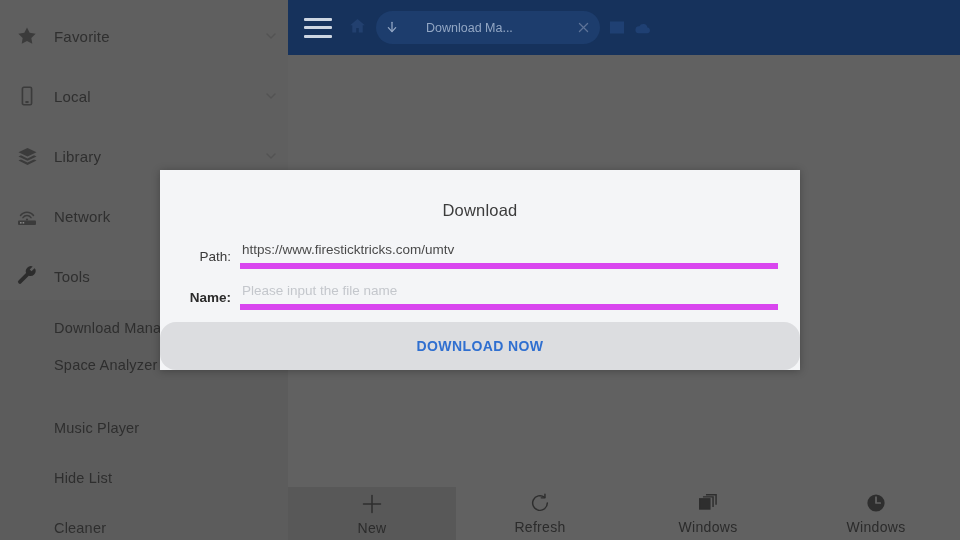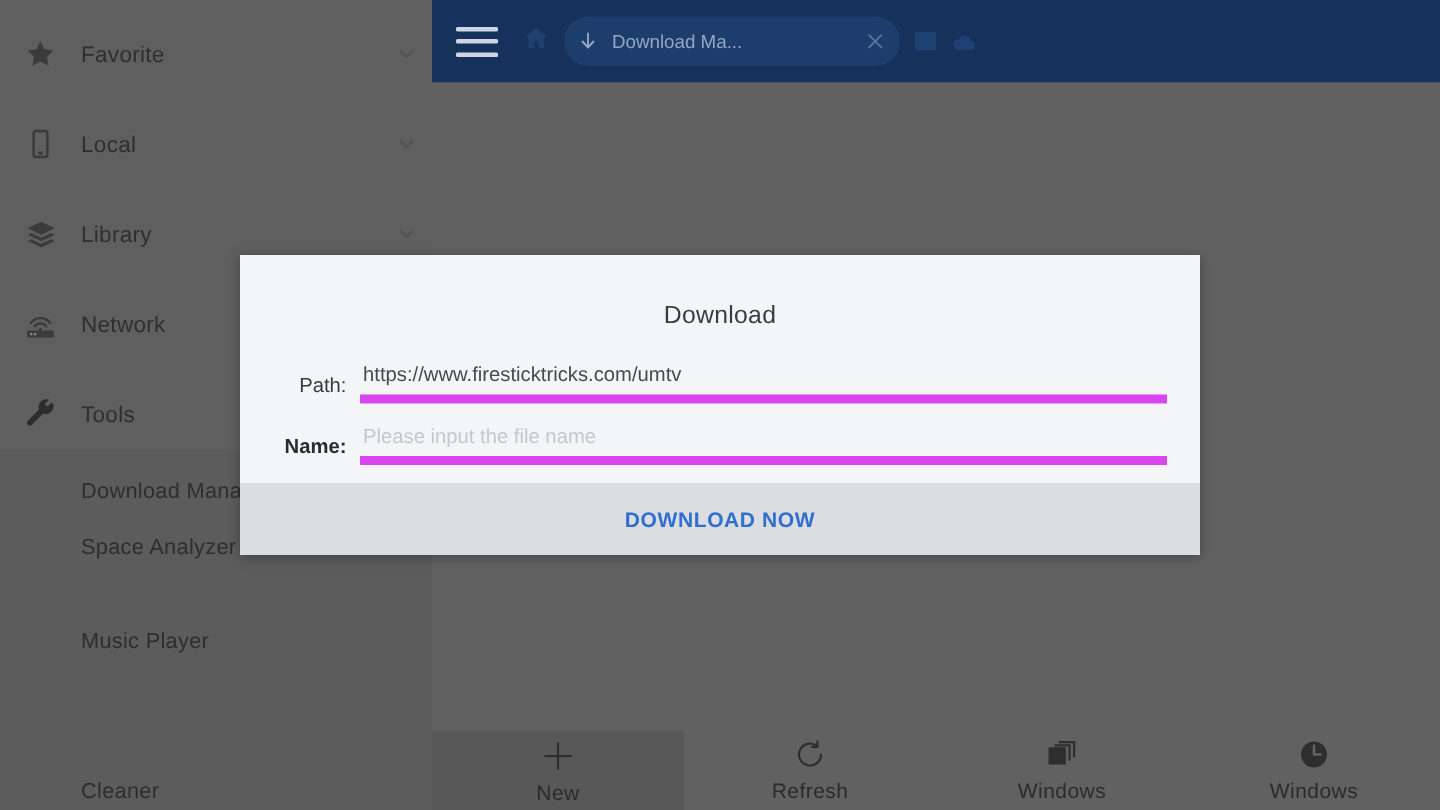--- a/index.html
+++ b/index.html
@@ -54,21 +54,21 @@
   }
   .hamburger {
     position: absolute; left: 16px; top: 50%; transform: translateY(-50%);
     width: 28px; height: 20px; display: flex; flex-direction: column;
     justify-content: space-between; cursor: pointer;
   }
   .hamburger i { display:block; height: 3px; background: #cdd6e2; border-radius: 1px; }
   .home-ico { position: absolute; left: 60px; top: 50%; transform: translateY(-50%); }
   .tab {
     position: absolute; left: 88px; top: 11px; height: 33px; width: 224px;
-    background: #1d3d6d; border-radius: 17px; display: flex; align-items: center;
+    background: #1d3d6d; border-radius: 17px; display: flex; align-items: center; gap: 18px;
   }
   .tab-dl { flex: 0 0 32px; display:flex; align-items:center; justify-content:center; }
   .tab-title {
     flex: 1 1 auto; font-size: 12.5px; color: #93a7c4; white-space: nowrap;
     overflow: hidden; text-overflow: clip;
   }
   .tab-close { flex: 0 0 34px; display:flex; align-items:center; justify-content:center; }
   .tb-right { position: absolute; left: 322px; top: 50%; transform: translateY(-50%);
               display: flex; align-items: center; gap: 10px; }
   .sq-ico { width: 14px; height: 12px; background: #1f4073; }
@@ -108,20 +108,21 @@
   .field-label.focused { font-weight: bold; color: #2b2b2b; }
   .field-input {
     flex: 1 1 auto; border: none; border-bottom: 6px solid #d946ef;
     background: transparent; font-family: "Liberation Sans", sans-serif;
     font-size: 13.5px; color: #4a4a4a; padding: 2px 2px 6px 2px; outline: none;
   }
   .field-input::placeholder { color: #c4c7cc; }
   .dlg-footer {
     height: 48px; background: #dcdde0; display: flex; align-items: center;
     justify-content: center;
+    border-radius: 16px;
   }
   .dlg-btn {
     background: none; border: none; cursor: pointer;
     font-family: "Liberation Sans", sans-serif; font-size: 14px;
     font-weight: bold; color: #2f6fd0; letter-spacing: .4px;
   }
 </style>
 </head>
 <body>
 
@@ -204,20 +205,23 @@
     <div class="sb-sub">
       <div class="sb-subrow" style="top:3px">
         <span class="t">Download Manager</span>
       </div>
       <div class="sb-subrow" style="top:40px">
         <span class="t">Space Analyzer</span>
       </div>
       <div class="sb-subrow" style="top:103px">
         <span class="t">Music Player</span>
       </div>
+      <div class="sb-subrow" style="top:153px">
+        <span class="t">Hide List</span>
+      </div>
       <div class="sb-subrow" style="top:203px">
         <span class="t">Cleaner</span>
       </div>
     </div>
   </div>
 
   <div class="pane">
 
     <div class="topbar">
       <div class="hamburger">

